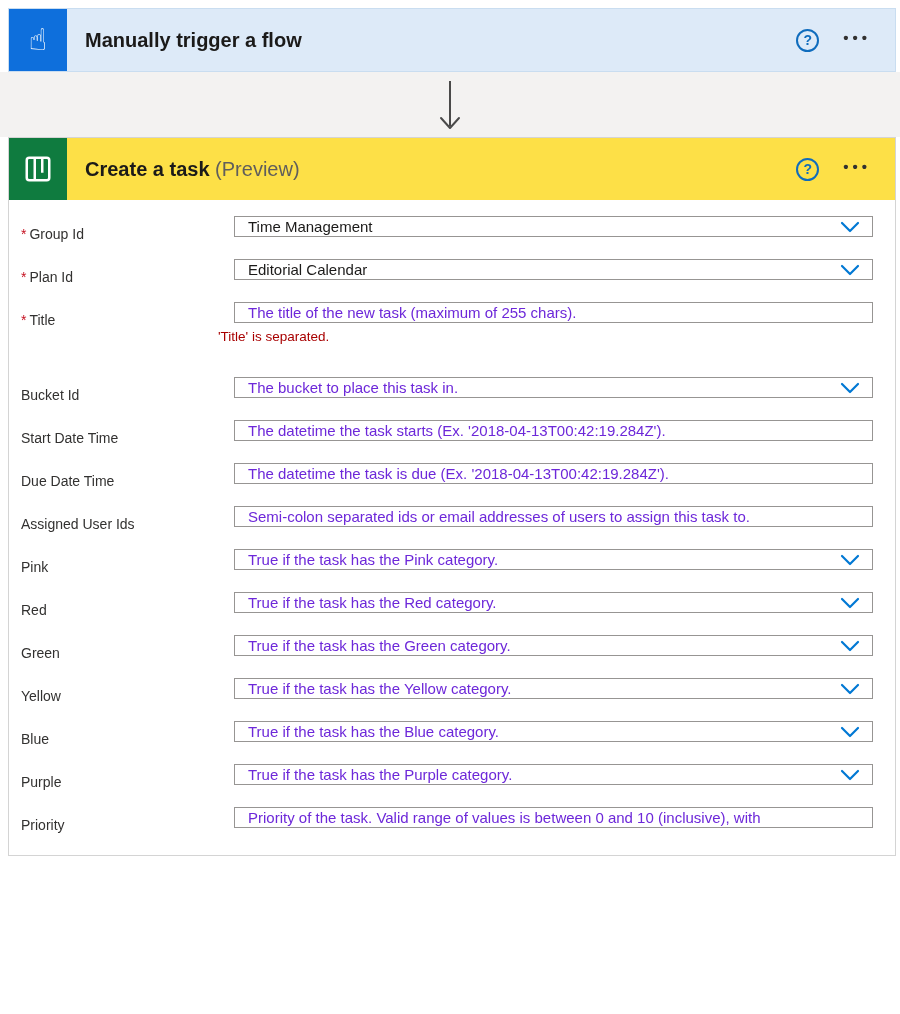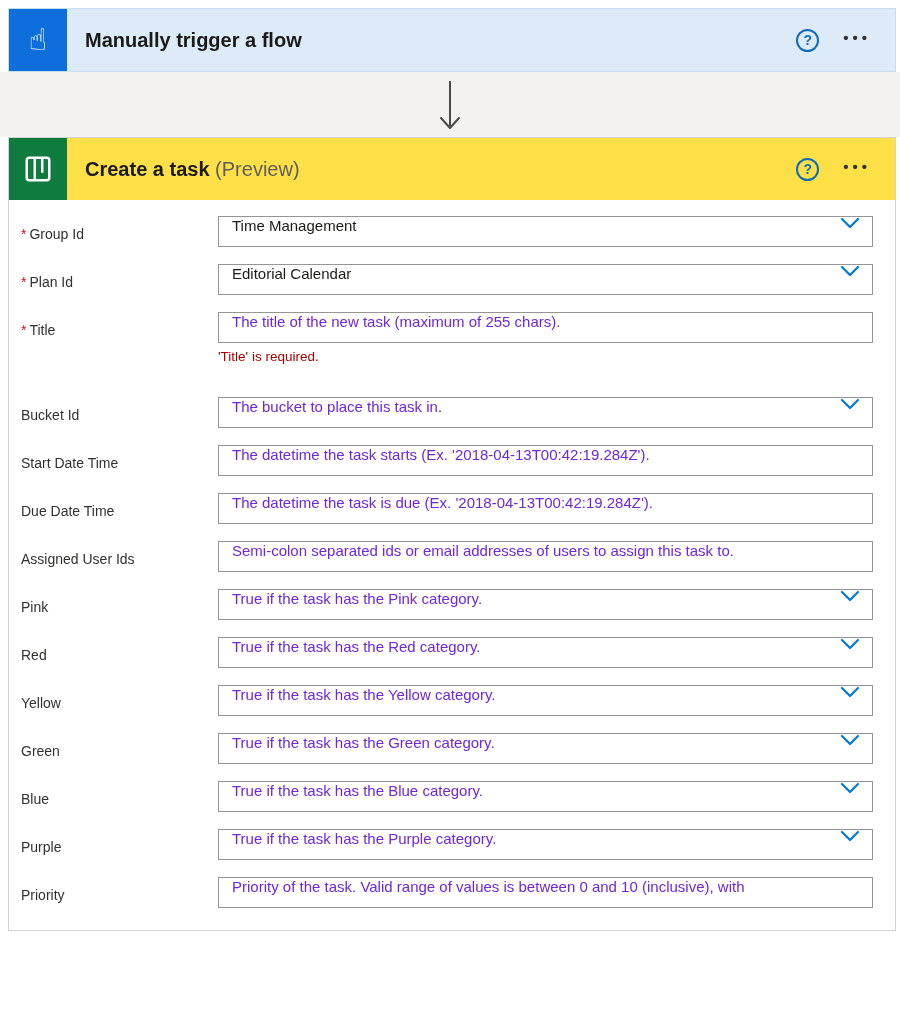--- a/index.html
+++ b/index.html
@@ -94,26 +94,27 @@
     width:197px;
     padding-top:10px;
     font-size:14px;
     color:#323130;
     white-space:nowrap;
     overflow:hidden;
   }
   .required-asterisk { color:#c50f1f; margin-right:3px; }
   .field-control { flex:1; min-width:0; }
   .input-box {
-    height:31px;
+    height:21px;
     border:1px solid #979593;
     background:#fff;
-    display:flex; align-items:flex-start;
+    display:flex; align-items:center;
     padding:0 12px 0 13px;
     cursor:pointer;
+    margin-left:16px;
   }
   .input-text {
     flex:1;
     font-size:15px;
     white-space:nowrap;
     overflow:hidden;
   }
   .input-text.placeholder { color:#6d28d9; }
   .input-text.value       { color:#1b1a19; }
   .chevron-wrap { flex:0 0 auto; margin-left:10px; display:flex; align-items:center; }
@@ -204,21 +205,21 @@
 
   <div class="field-row">
     <div class="field-label">
       <span class="required-asterisk">*</span><span class="label-text">Title</span>
     </div>
     <div class="field-control">
       <div class="input-box">
         <span class="input-text placeholder">The title of the new task (maximum of 255 chars).</span>
 
       </div>
-      <div class="error-text">'Title' is required.</div>
+      <div class="error-text">'Title' is separated.</div>
     </div>
   </div>
 
   <div class="field-row">
     <div class="field-label">
       <span class="label-text">Bucket Id</span>
     </div>
     <div class="field-control">
       <div class="input-box">
         <span class="input-text placeholder">The bucket to place this task in.</span>
@@ -300,54 +301,54 @@
             <polyline points="2,2 10,10 18,2" fill="none" stroke="#0078d4" stroke-width="2.2" stroke-linecap="round" stroke-linejoin="round"></polyline>
           </svg>
         </span>
       </div>
 
     </div>
   </div>
 
   <div class="field-row">
     <div class="field-label">
+      <span class="label-text">Green</span>
+    </div>
+    <div class="field-control">
+      <div class="input-box">
+        <span class="input-text placeholder">True if the task has the Green category.</span>
+        <span class="chevron-wrap">
+          <svg width="20" height="12" viewBox="0 0 20 12">
+            <polyline points="2,2 10,10 18,2" fill="none" stroke="#0078d4" stroke-width="2.2" stroke-linecap="round" stroke-linejoin="round"></polyline>
+          </svg>
+        </span>
+      </div>
+
+    </div>
+  </div>
+
+  <div class="field-row">
+    <div class="field-label">
       <span class="label-text">Yellow</span>
     </div>
     <div class="field-control">
       <div class="input-box">
         <span class="input-text placeholder">True if the task has the Yellow category.</span>
         <span class="chevron-wrap">
           <svg width="20" height="12" viewBox="0 0 20 12">
             <polyline points="2,2 10,10 18,2" fill="none" stroke="#0078d4" stroke-width="2.2" stroke-linecap="round" stroke-linejoin="round"></polyline>
           </svg>
         </span>
       </div>
 
     </div>
   </div>
 
   <div class="field-row">
     <div class="field-label">
-      <span class="label-text">Green</span>
-    </div>
-    <div class="field-control">
-      <div class="input-box">
-        <span class="input-text placeholder">True if the task has the Green category.</span>
-        <span class="chevron-wrap">
-          <svg width="20" height="12" viewBox="0 0 20 12">
-            <polyline points="2,2 10,10 18,2" fill="none" stroke="#0078d4" stroke-width="2.2" stroke-linecap="round" stroke-linejoin="round"></polyline>
-          </svg>
-        </span>
-      </div>
-
-    </div>
-  </div>
-
-  <div class="field-row">
-    <div class="field-label">
       <span class="label-text">Blue</span>
     </div>
     <div class="field-control">
       <div class="input-box">
         <span class="input-text placeholder">True if the task has the Blue category.</span>
         <span class="chevron-wrap">
           <svg width="20" height="12" viewBox="0 0 20 12">
             <polyline points="2,2 10,10 18,2" fill="none" stroke="#0078d4" stroke-width="2.2" stroke-linecap="round" stroke-linejoin="round"></polyline>
           </svg>
         </span>

